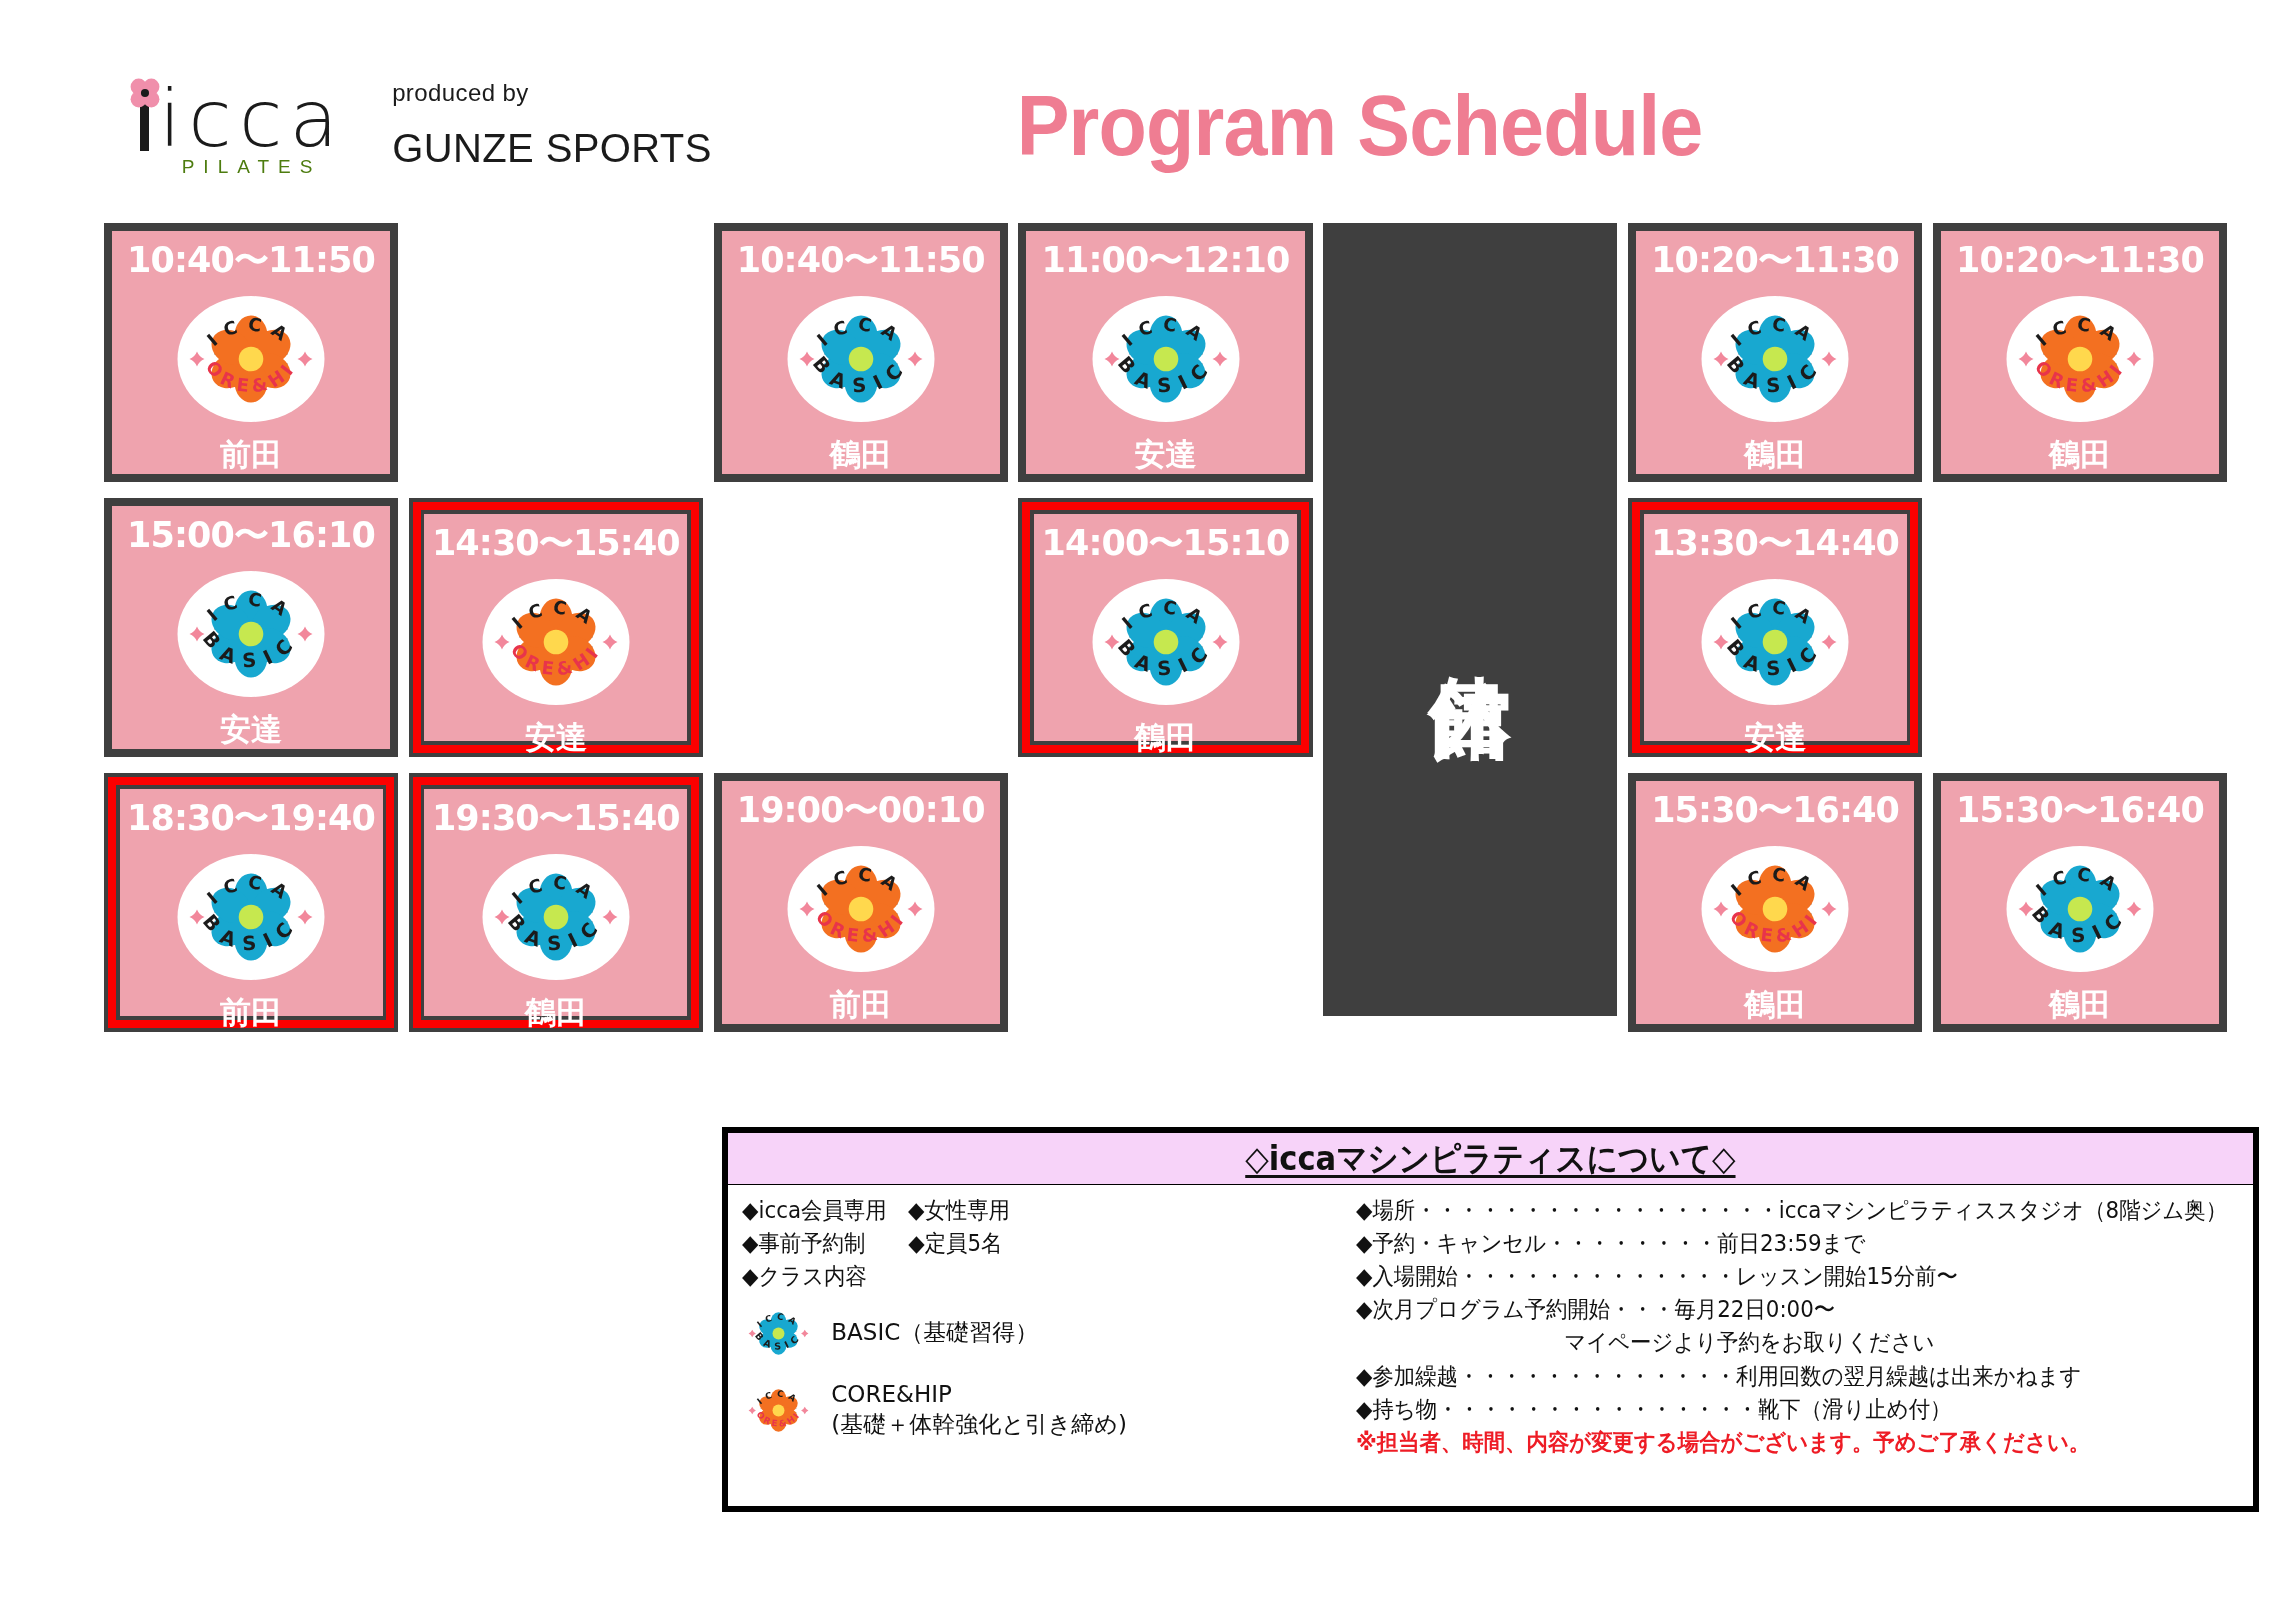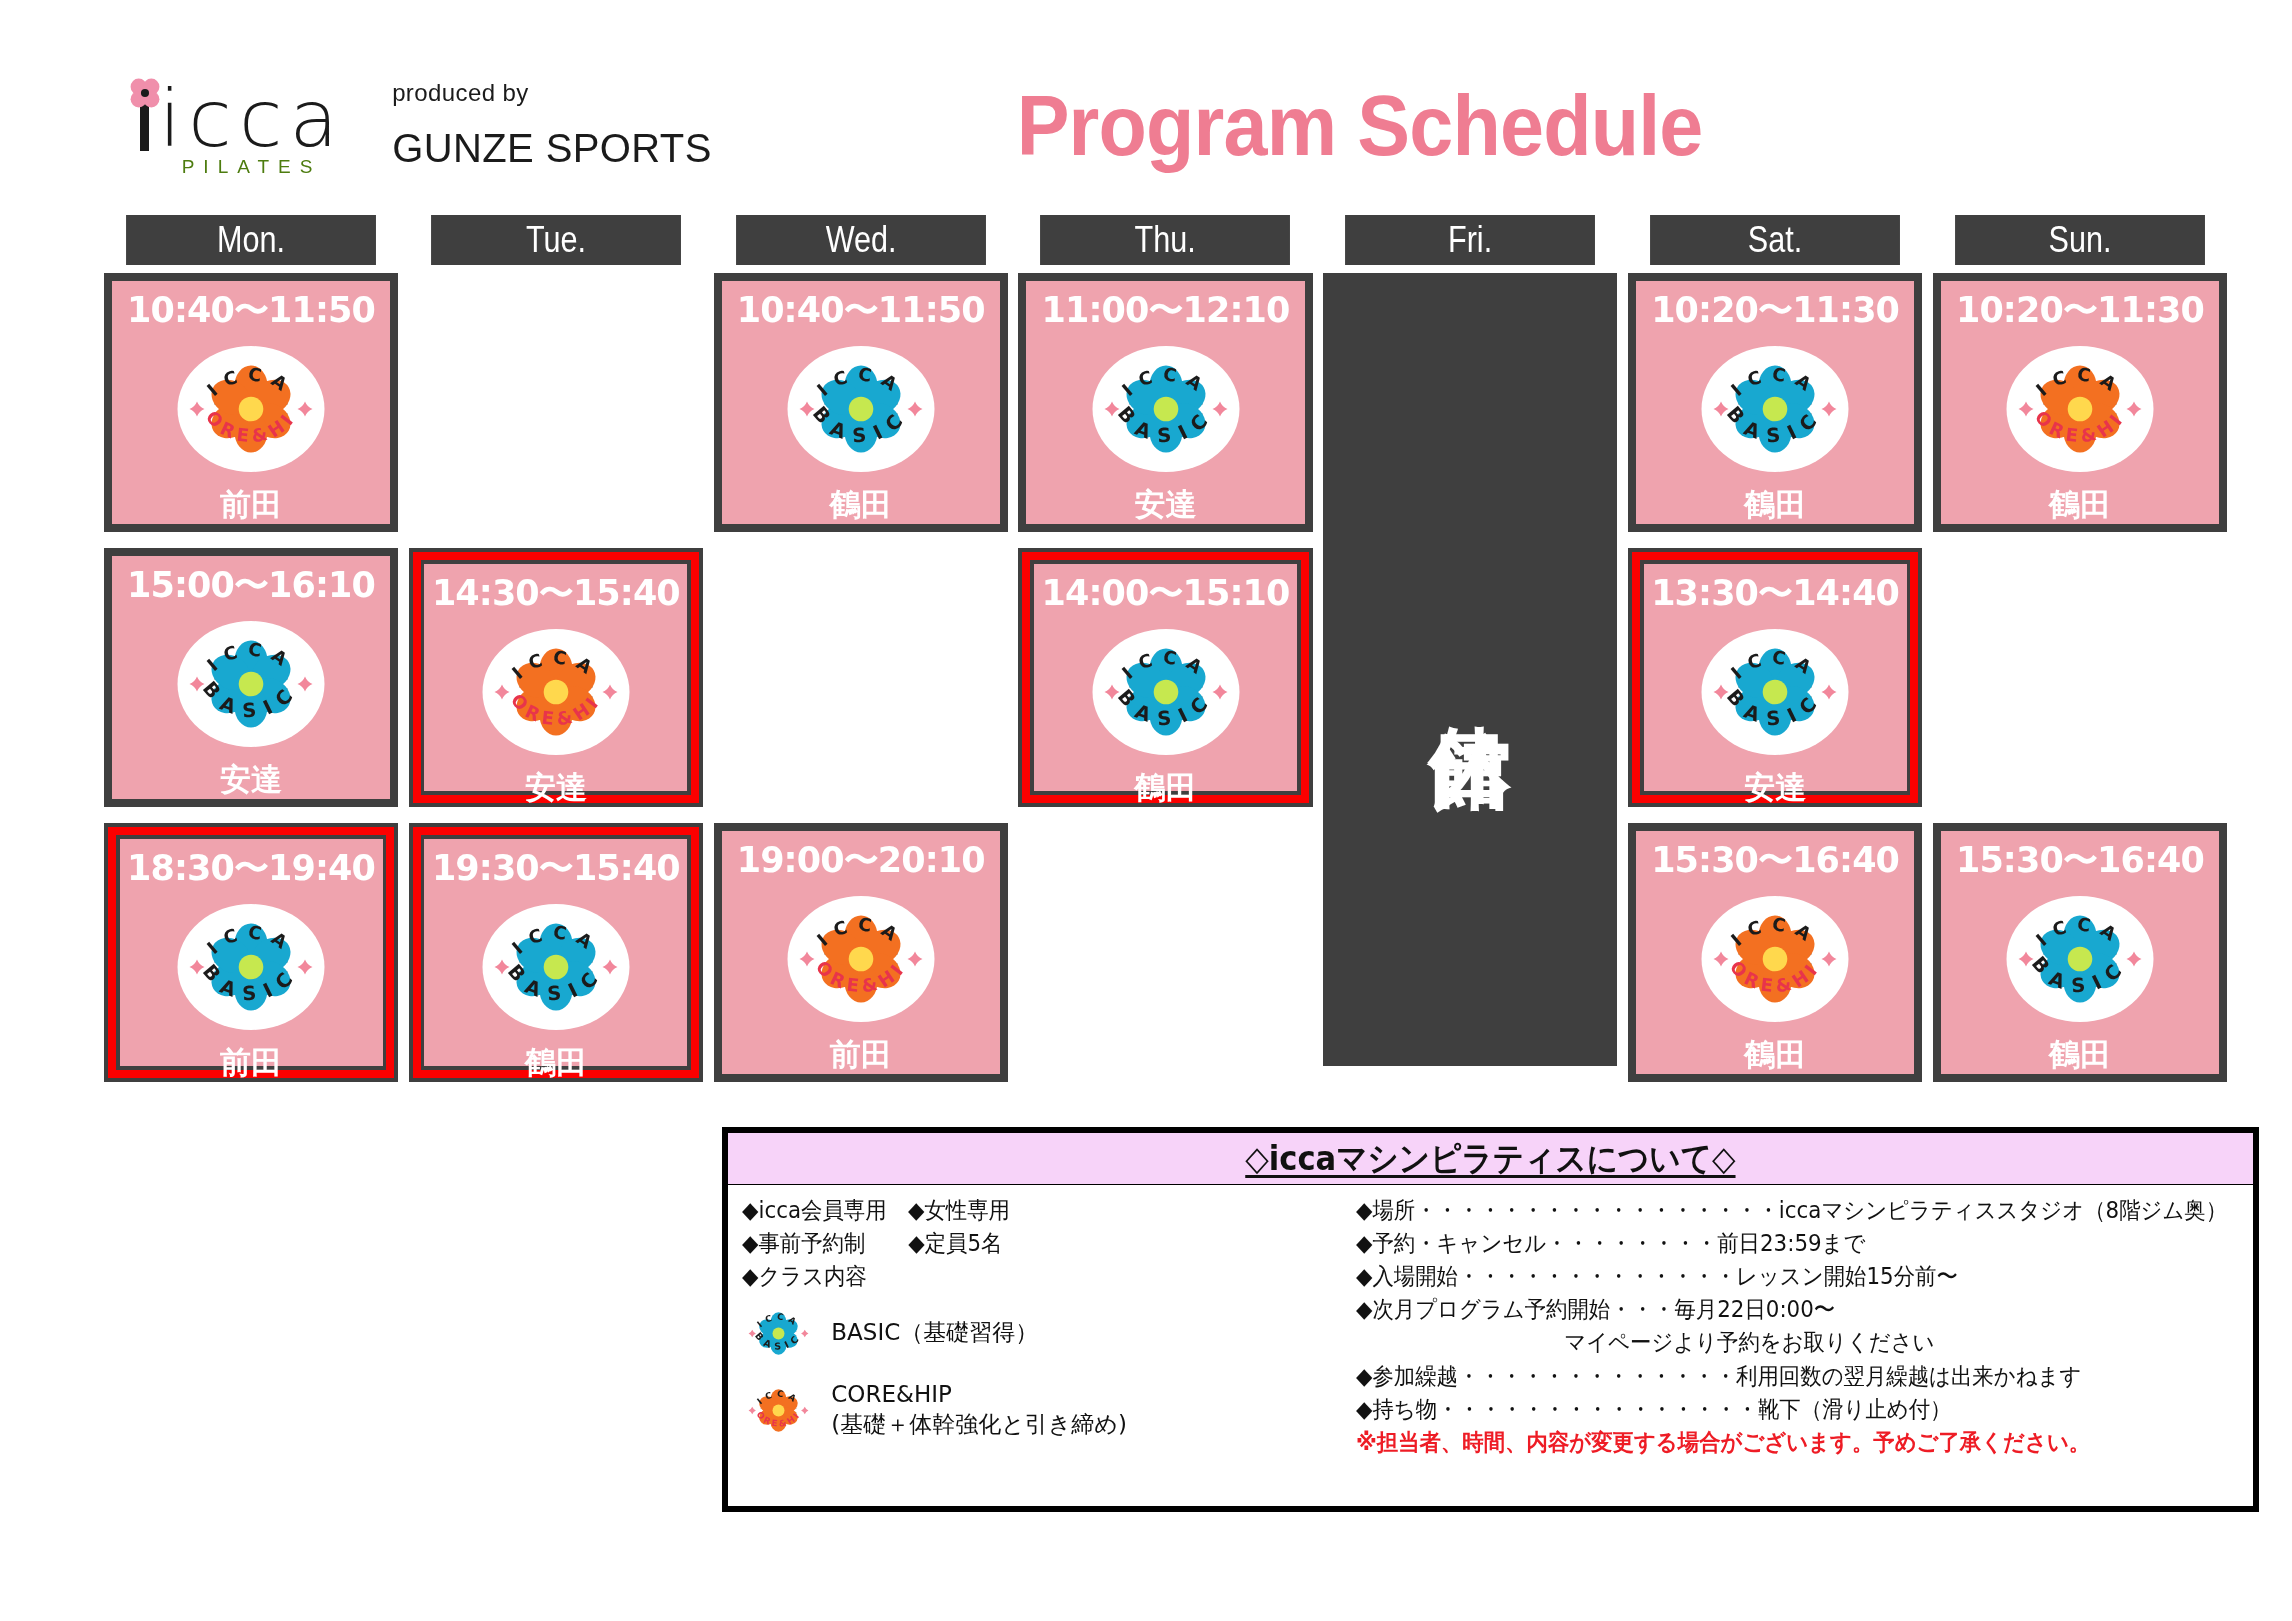--- a/index.html
+++ b/index.html
@@ -132,29 +132,20 @@
     </div>
     <div class="produced">
       <div class="produced-by">produced by</div>
       <div class="gunze">GUNZE SPORTS</div>
     </div>
   </div>
 
   <div class="title">Program Schedule</div>
 
   <div class="grid">
-    <div class="dayhead-row" id="dayhead-row">
-        <div class="dayhead">Mon.</div>
-        <div class="dayhead">Tue.</div>
-        <div class="dayhead">Wed.</div>
-        <div class="dayhead">Thu.</div>
-        <div class="dayhead">Fri.</div>
-        <div class="dayhead">Sat.</div>
-        <div class="dayhead">Sun.</div>
-      </div>
     <div class="cols" id="cols">
         <div class="col">
           <div class="slot">
             <div class="cell">
               <div class="cell-body">
             <div class="time">10:40〜11:50</div>
             <div class="badge-wrap">
                   <svg viewBox="0 0 100 100" width="150" height="150">
     <ellipse cx="50" cy="50" rx="49" ry="42" fill="#ffffff"></ellipse>
     <path id="tpCORE&amp;HIP168" d="M 22,48 A 30,26 0 0 1 78,48" fill="none"></path>
@@ -374,21 +365,21 @@
   </svg>
                 </div>
             <div class="instr">鶴田</div>
           </div>
             </div>
           </div>
           <div class="slot empty"></div>
           <div class="slot">
             <div class="cell">
               <div class="cell-body">
-            <div class="time">19:00〜20:10</div>
+            <div class="time">19:00〜00:10</div>
             <div class="badge-wrap">
                   <svg viewBox="0 0 100 100" width="150" height="150">
     <ellipse cx="50" cy="50" rx="49" ry="42" fill="#ffffff"></ellipse>
     <path id="tpCORE&amp;HIP168" d="M 22,48 A 30,26 0 0 1 78,48" fill="none"></path>
     <path id="bpCORE&amp;HIP168" d="M 18,52 A 34,30 0 0 0 82,52" fill="none"></path>
     <path d="M 26,47 A 26,22 0 0 1 74,47" fill="none" stroke="#3a3a3a" stroke-width="1.1"></path>
     <path d="M 26,53 A 26,22 0 0 0 74,53" fill="none" stroke="#3a3a3a" stroke-width="1.1"></path>
     <path d="M 14 45 Q 15.4 48.6 19 50
       Q 15.4 51.4 14 55 Q 12.6 51.4 9 50
       Q 12.6 48.6 14 45 Z" fill="#f2879b"></path> 

